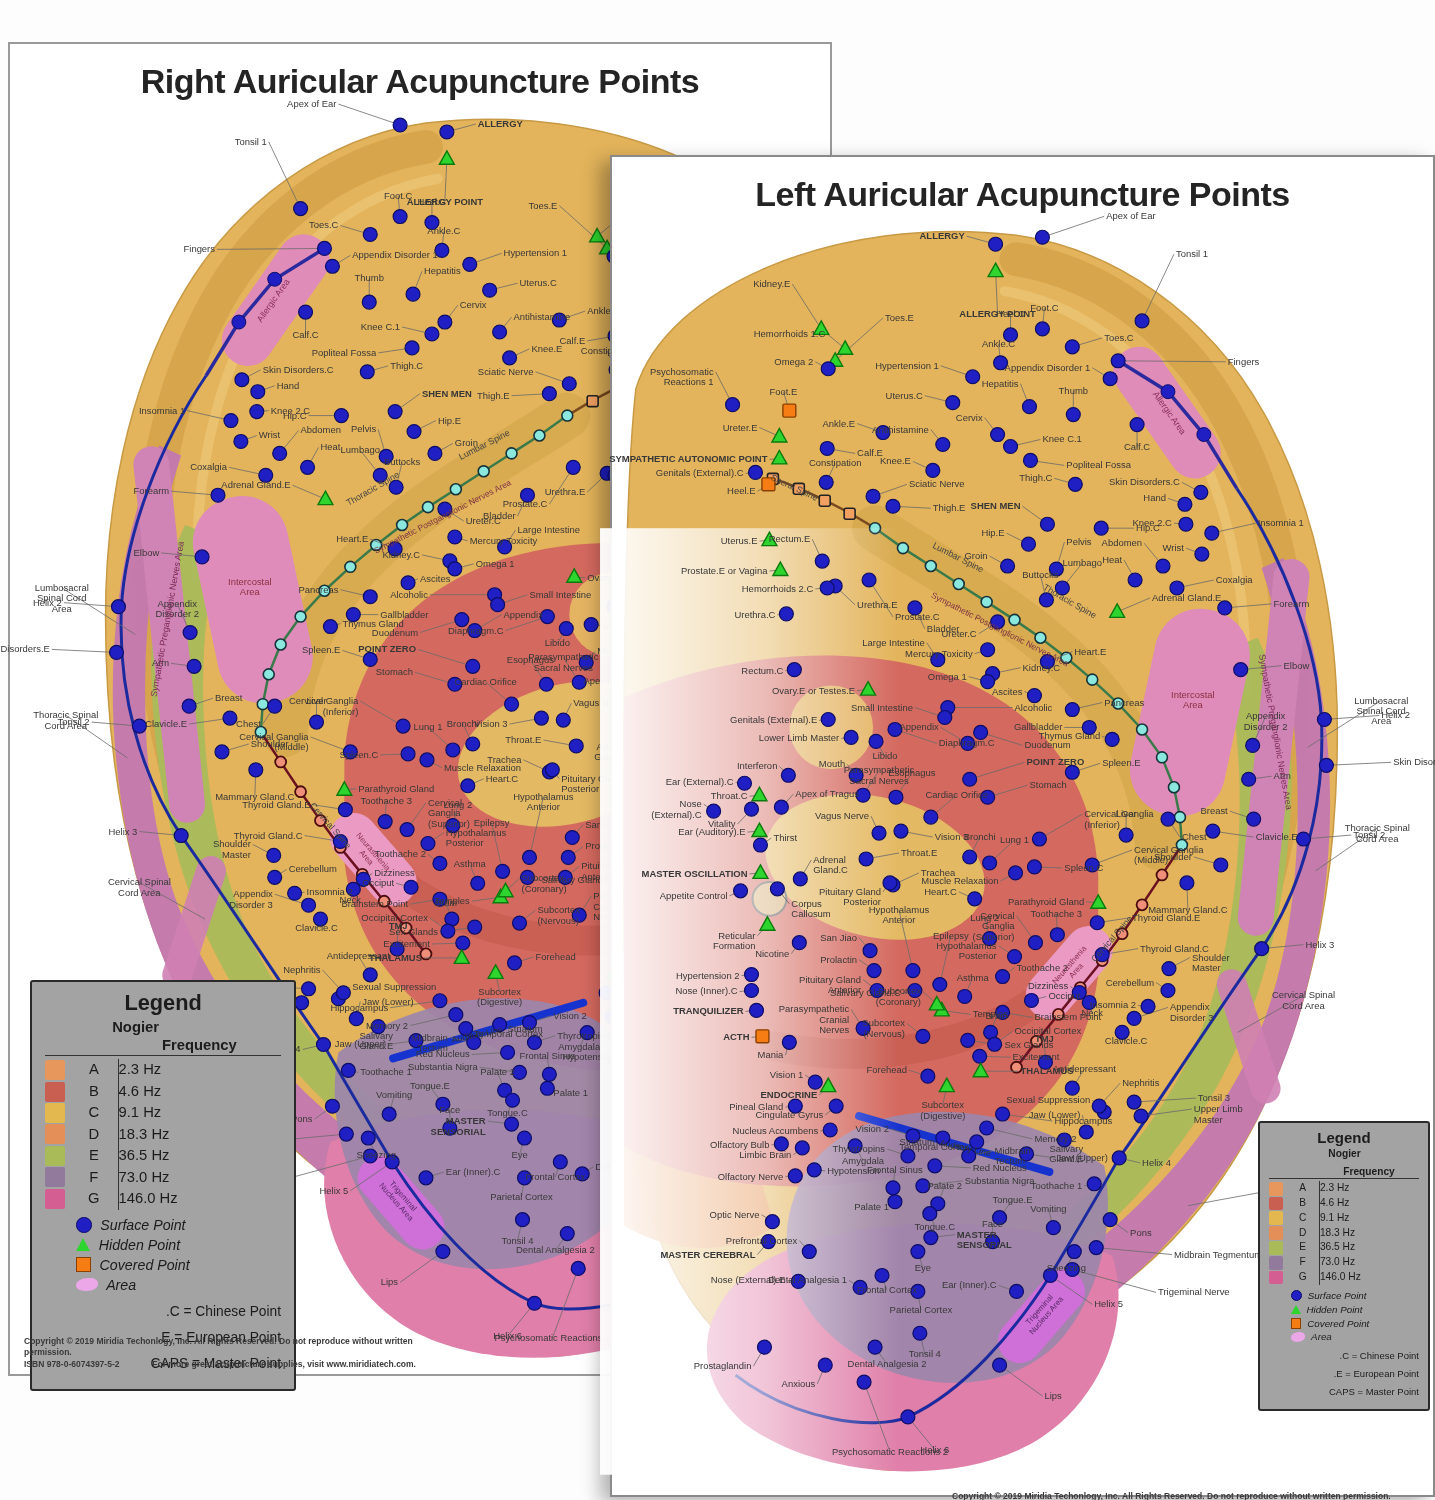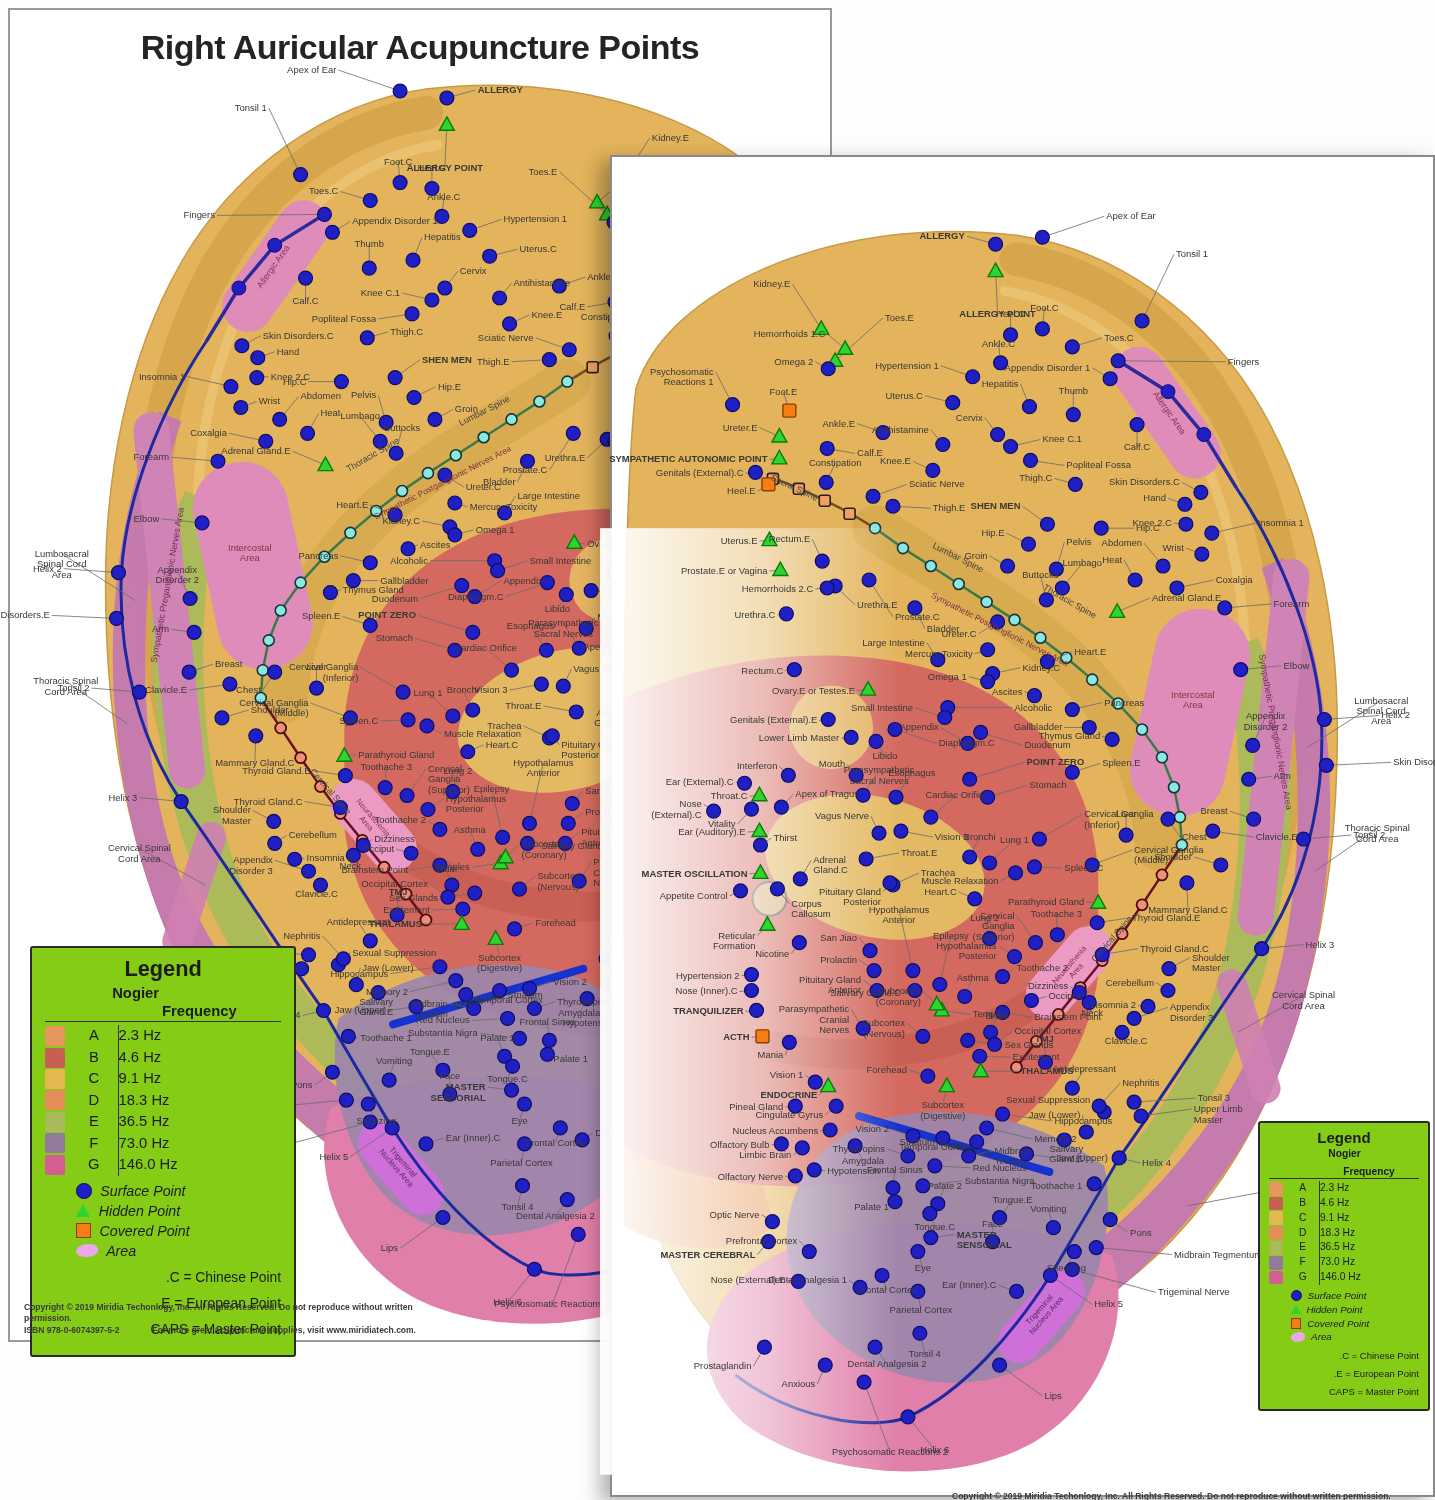--- a/index.html
+++ b/index.html
@@ -1,25 +1,25 @@
 <!DOCTYPE html>
 <html><head>
 <meta charset="utf-8">
 <style>
   html,body{margin:0;padding:0;background:#fff;font-family:"Liberation Sans",sans-serif;}
   .scene{position:relative;width:1435px;height:1500px;background:#fdfdfd;overflow:hidden;}
   .poster{position:absolute;background:#fff;border:2px solid #9a9a9a;box-sizing:border-box;}
-  .poster-a{left:8px;top:8px;width:824px;height:1334px;}
+  .poster-a{left:8px;top:42px;width:824px;height:1334px;}
   .poster-b{left:610px;top:155px;width:825px;height:1342px;border-color:#8a8a8a;
             box-shadow:-10px 6px 18px rgba(0,0,0,.30);}
   .poster h1{position:absolute;top:18px;left:0;width:100%;margin:0;text-align:center;
              font-size:34px;font-weight:600;color:#242424;letter-spacing:-.5px;}
   .ear-wrap{position:absolute;left:0;top:70px;width:100%;height:1250px;}
   .ear-wrap svg{width:100%;height:100%;overflow:visible;display:block;}
-  .legend{position:absolute;border:2.5px solid #2a2a2a;border-radius:3px;background:#84cc16;
+  .legend{position:absolute;border:2.5px solid #2a2a2a;border-radius:3px;background:#a3a3a3;
           padding:.55em .9em .8em .9em;color:#1c1c1c;}
   .poster-a .legend{left:20px;top:936px;width:236px;font-size:14.5px;}
   .poster-b .legend{left:646px;top:964px;width:150px;font-size:10px;}
   .lg-title{text-align:center;font-size:1.5em;font-weight:bold;margin-bottom:.15em;}
   .lg-head{display:grid;grid-template-columns:1.7em 3.2em 1fr;font-weight:bold;font-size:1.02em;
            border-bottom:1.5px solid #333;padding-bottom:.15em;margin-bottom:.2em;}
   .lg-head .c2{text-align:center;margin-left:42px;}
   .lg-head .c3{text-align:center;margin-top:18px;}
   .lg-row{display:grid;grid-template-columns:1.7em 3.2em 1fr;align-items:center;
           font-size:1.02em;line-height:1.45em;}
@@ -900,20 +900,21 @@
     <div class="copyright">
       <div>Copyright © 2019 Miridia Techonlogy, Inc. All Rights Reserved. Do not reproduce without written permission.</div>
       <div class="copy2">
         <span>ISBN 978-0-6074397-5-2</span>
         <span>For more great acupuncture supplies, visit www.miridiatech.com.</span>
       </div>
     </div>
   </section>
 
   <section class="poster poster-b">
+    <h1>Left Auricular Acupuncture Points</h1>
     <div class="ear-wrap">
         <svg viewBox="0 0 824 1250" style="overflow: visible;">
           <g transform="translate(824,0) scale(-1,1)">
 <path d="M418,6 C320,20 226,84 170,184 C118,276 96,392 96,502 C96,642 118,762 162,862
          C200,950 256,1018 318,1064 C350,1134 410,1214 498,1240 C588,1264 668,1206 696,1126
          C760,1080 800,980 808,870 C814,760 816,300 800,160 C770,60 600,-16 418,6 Z" fill="#e3b45b" stroke="#c89a45" stroke-width="1.5"></path>
 <path d="M418,30 C330,44 250,104 202,196 C158,280 140,380 142,470 C144,560 160,650 192,730" stroke="#c9953d" stroke-width="34" fill="none" opacity=".5" stroke-linecap="round"></path>
 <path d="M430,62 C350,76 280,130 238,214 C200,290 186,380 188,462" stroke="#f0cc80" stroke-width="10" fill="none" opacity=".55" stroke-linecap="round"></path>
 <path d="M560,300 C500,340 420,380 360,440 C300,500 280,560 276,620" stroke="#caa043" stroke-width="46" fill="none" opacity=".45" stroke-linecap="round"></path>
 <path d="M150,330 C112,420 100,520 104,610 C110,720 136,820 180,900 C228,986 300,1056 352,1092

